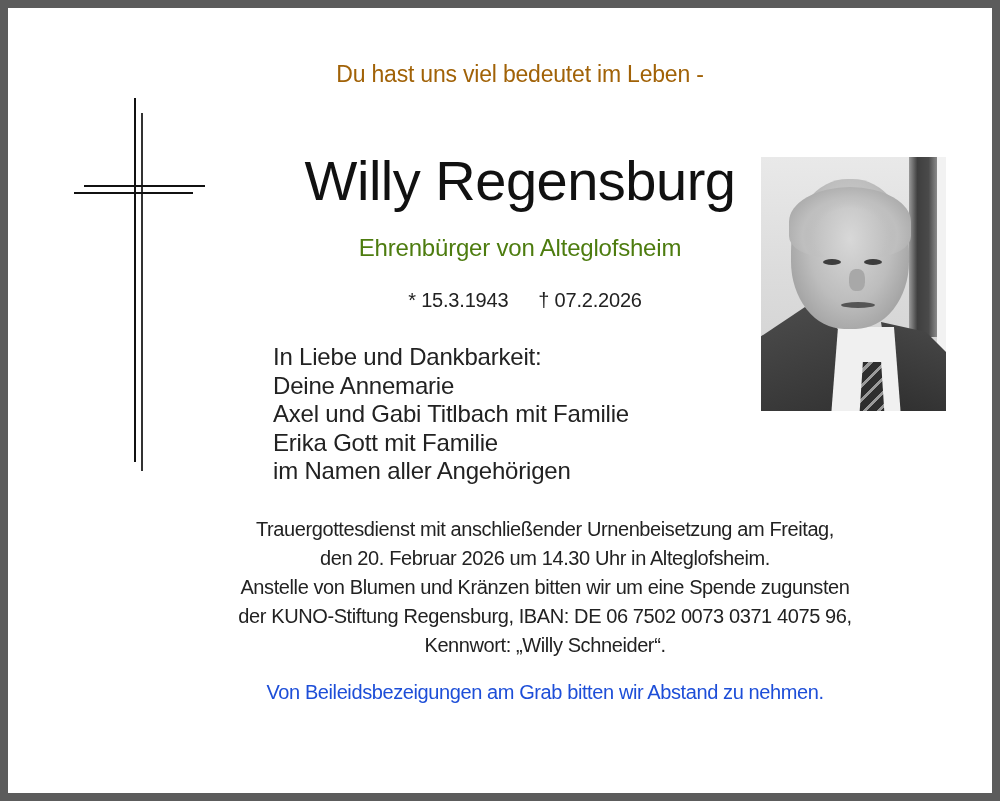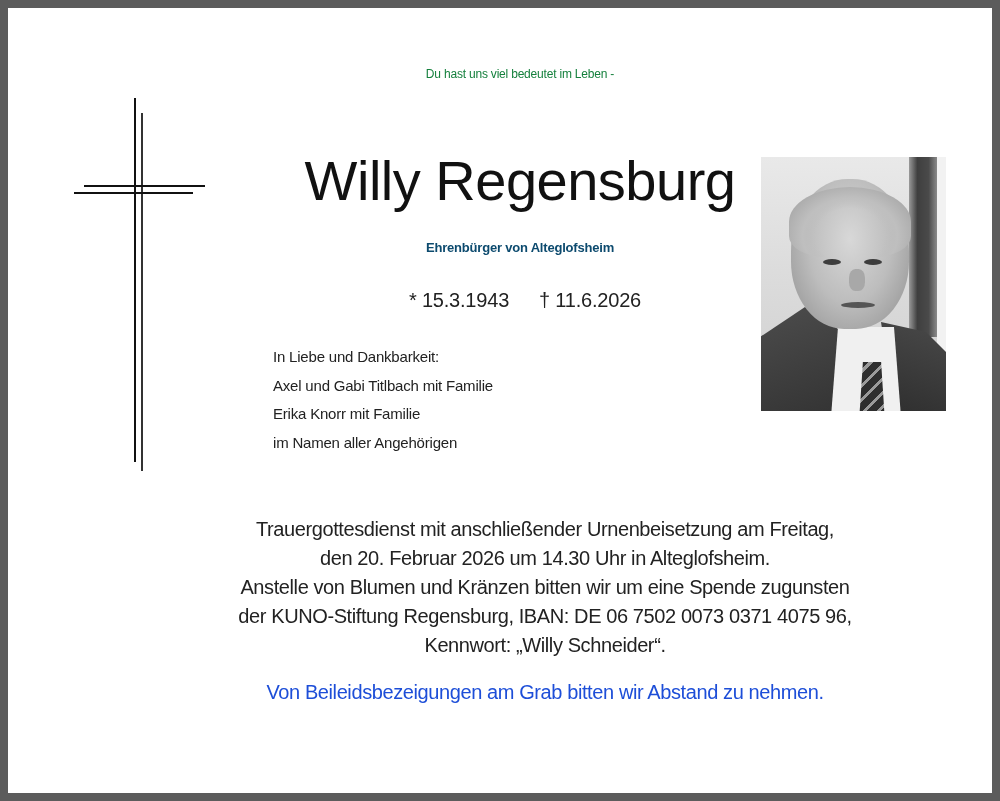--- a/index.html
+++ b/index.html
@@ -30,55 +30,54 @@
     .txt {
       position: absolute;
       white-space: nowrap;
       letter-spacing: -0.2px;
     }
     .center { text-align: center; }
 
     .motto {
       left: 200px; width: 640px;
       top: 60px;
-      font-size: 12px;
+      font-size: 23px;
       line-height: 29px;
-      color: #15803d;
+      color: #a16207;
     }
     .name {
       left: 260px; width: 520px;
       top: 146px;
       font-size: 56px;
       line-height: 70px;
       font-weight: 300;
       color: #111;
       letter-spacing: -0.5px;
     }
     .subtitle {
       left: 300px; width: 440px;
       top: 235px;
-      font-size: 13px;
+      font-size: 24px;
       line-height: 26px;
-      color: #0c4a6e;
-      font-weight: bold;
+      color: #4d7c0f;
     }
     .dates {
       left: 380px; width: 290px;
       top: 286px;
       font-size: 20px;
       line-height: 28px;
       color: #222;
     }
     .dates span { display: inline-block; text-align: right; }
     .dates .gap { width: 30px; }
 
     .mourners {
       left: 273px;
       top: 343px;
-      font-size: 15px;
+      font-size: 24px;
       line-height: 28.5px;
       color: #222;
     }
     .mourners div { white-space: nowrap; }
 
     .service {
       left: 150px; width: 790px;
       top: 515px;
       font-size: 20px;
       line-height: 29px;
@@ -196,27 +195,28 @@
 
 <div class="txt center motto">
   <div>Du hast uns viel bedeutet im Leben -</div>
 </div>
 
 <div class="txt center name">Willy Regensburg</div>
 
 <div class="txt center subtitle">Ehrenbürger von Alteglofsheim</div>
 
 <div class="txt center dates">
-  <span>* 15.3.1943</span><span class="gap"></span><span>† 11.6.2026</span>
+  <span>* 15.3.1943</span><span class="gap"></span><span>† 07.2.2026</span>
 </div>
 
 <div class="txt mourners">
   <div>In Liebe und Dankbarkeit:</div>
+  <div>Deine Annemarie</div>
   <div>Axel und Gabi Titlbach mit Familie</div>
-  <div>Erika Knorr mit Familie</div>
+  <div>Erika Gott mit Familie</div>
   <div>im Namen aller Angehörigen</div>
 </div>
 
 <div class="photo">
   <div class="window-frame"></div>
   <div class="window-light"></div>
   <div class="jacket-l"></div>
   <div class="jacket-r"></div>
   <div class="collar"></div>
   <div class="tie"></div>

